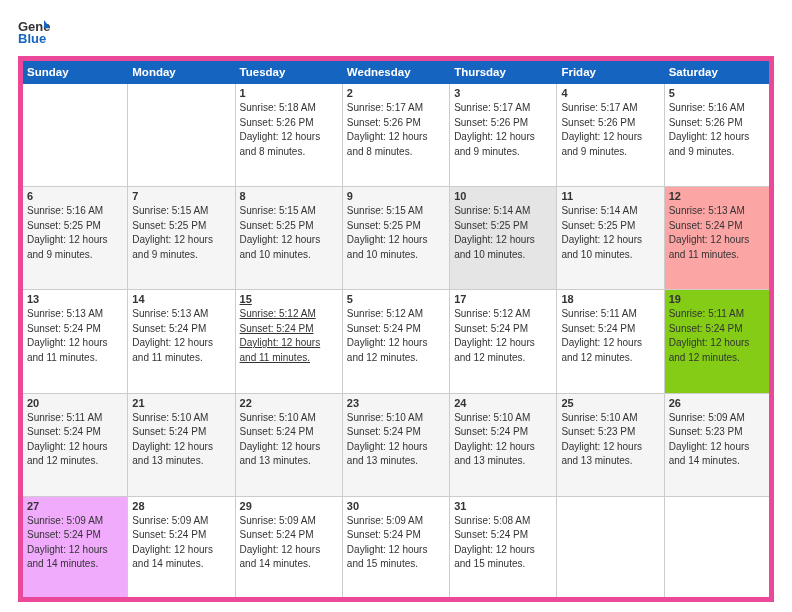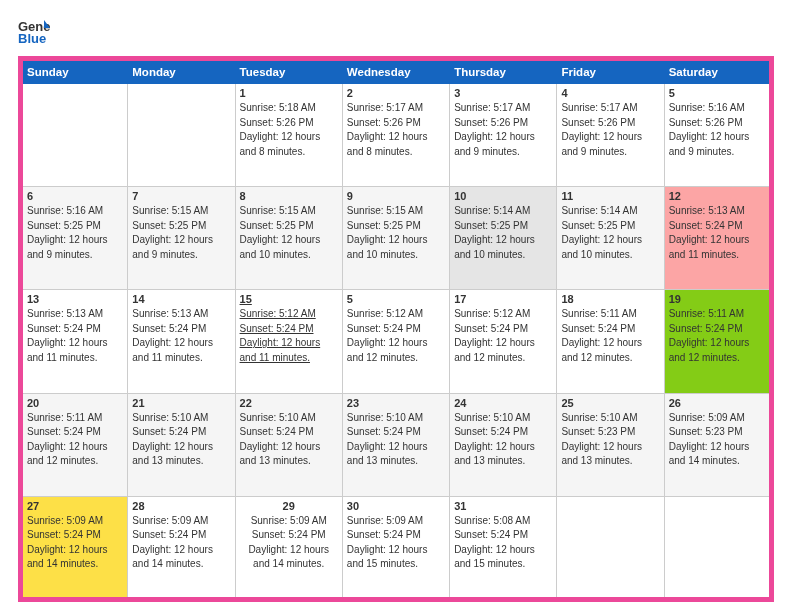--- a/index.html
+++ b/index.html
@@ -310,35 +310,35 @@
           </td>
           <td style="background: rgb(245, 245, 245);">
             <span class="day-num">26</span>
             <div class="day-info" style="white-space: pre-line;">Sunrise: 5:09 AM
 Sunset: 5:23 PM
 Daylight: 12 hours
 and 14 minutes.</div>
           </td>
         </tr>
         <tr>
-          <td style="background: #fde047;">
+          <td style="background: #f0abfc;">
             <span class="day-num">27</span>
             <div class="day-info" style="white-space: pre-line;">Sunrise: 5:09 AM
 Sunset: 5:24 PM
 Daylight: 12 hours
 and 14 minutes.</div>
           </td>
           <td style="background: rgb(255, 255, 255);">
             <span class="day-num">28</span>
             <div class="day-info" style="white-space: pre-line;">Sunrise: 5:09 AM
 Sunset: 5:24 PM
 Daylight: 12 hours
 and 14 minutes.</div>
           </td>
-          <td style="background: rgb(255, 255, 255); text-align: center;">
+          <td style="background: rgb(255, 255, 255);">
             <span class="day-num">29</span>
             <div class="day-info" style="white-space: pre-line;">Sunrise: 5:09 AM
 Sunset: 5:24 PM
 Daylight: 12 hours
 and 14 minutes.</div>
           </td>
           <td style="background: rgb(255, 255, 255);">
             <span class="day-num">30</span>
             <div class="day-info" style="white-space: pre-line;">Sunrise: 5:09 AM
 Sunset: 5:24 PM

